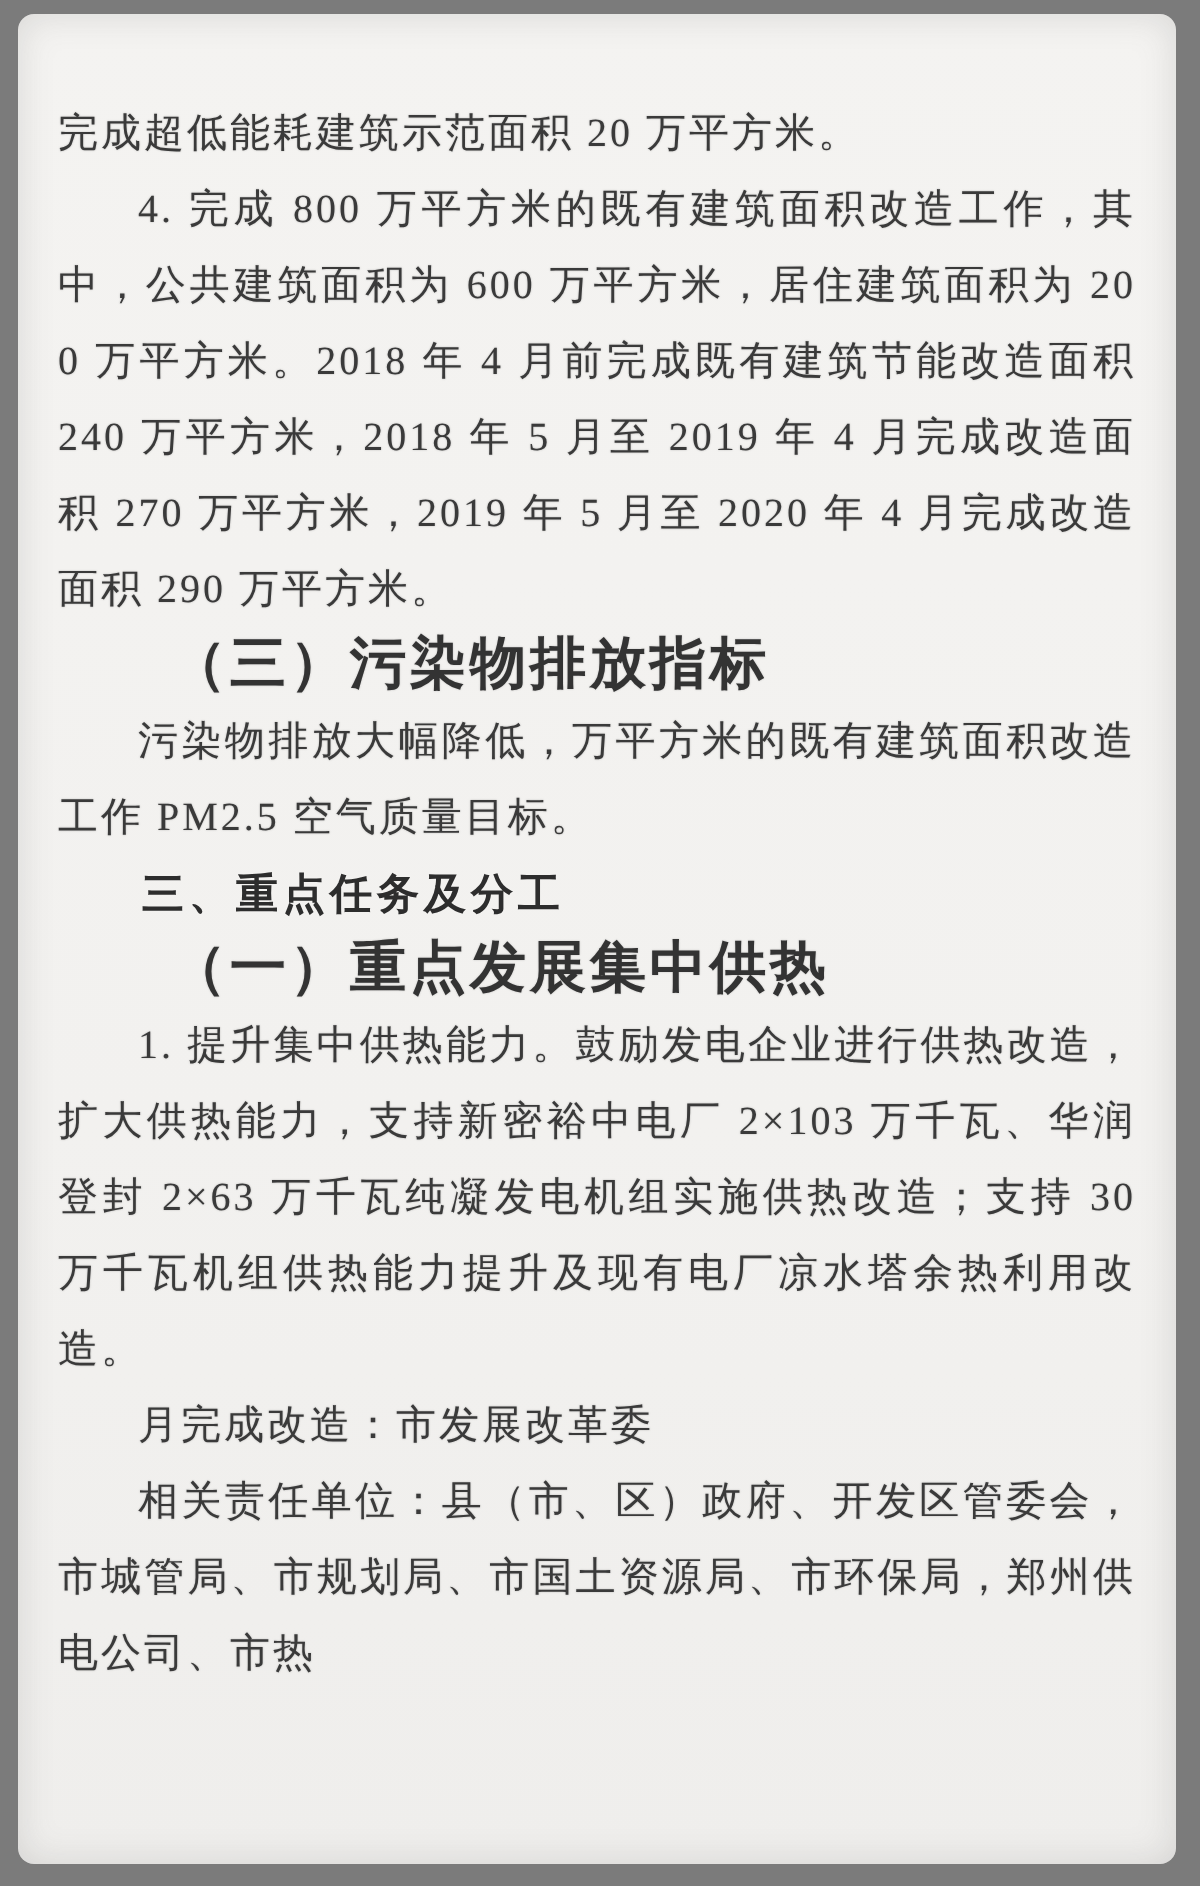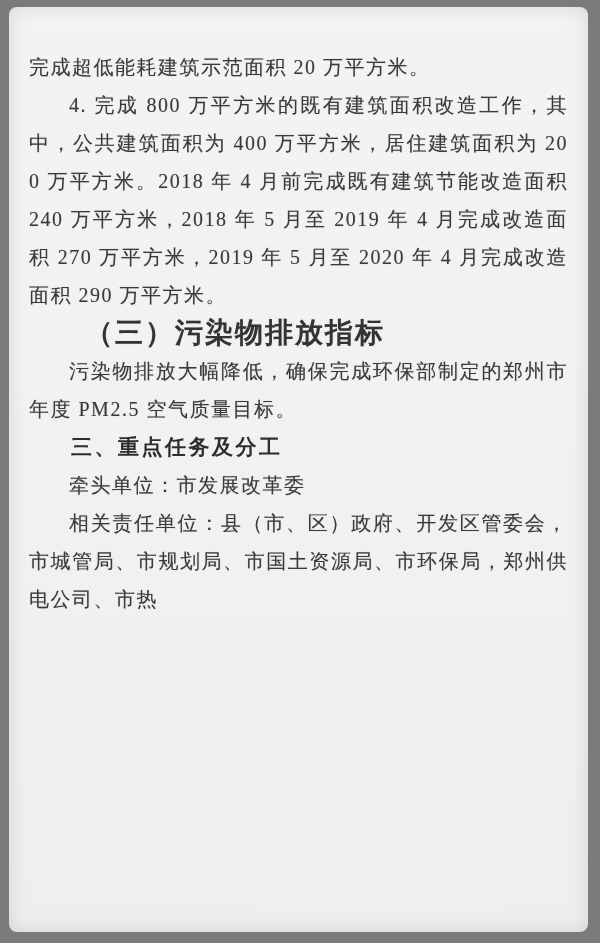--- a/index.html
+++ b/index.html
@@ -72,29 +72,31 @@
   }
 </style>
 </head>
 <body>
 
 <div class="paper">
   <div class="content">
 
     <p class="para continuation">完成超低能耗建筑示范面积 20 万平方米。</p>
 
-    <p class="para">4. 完成 800 万平方米的既有建筑面积改造工作，其中，公共建筑面积为 400 万平方米，居住建筑面积为 200 万平方米。2018 年 4 月前完成既有建筑节能改造面积 240 万平方米，2018 年 5 月至 2019 年 4 月完成改造面积 270 万平方米，2019 年 5 月至 2020 年 4 月完成改造面积 290 万平方米。</p>
+    <p class="para">4. 完成 800 万平方米的既有建筑面积改造工作，其中，公共建筑面积为 600 万平方米，居住建筑面积为 200 万平方米。2018 年 4 月前完成既有建筑节能改造面积 240 万平方米，2018 年 5 月至 2019 年 4 月完成改造面积 270 万平方米，2019 年 5 月至 2020 年 4 月完成改造面积 290 万平方米。</p>
 
 
     <p class="heading-kai">（三）污染物排放指标</p>
 
-    <p class="para">污染物排放大幅降低，确保完成环保部制定的郑州市年度 PM2.5 空气质量目标。</p>
+    <p class="para">污染物排放大幅降低，万平方米的既有建筑面积改造工作 PM2.5 空气质量目标。</p>
 
     <p class="heading-hei">三、重点任务及分工</p>
 
+    <p class="heading-kai">（一）重点发展集中供热</p>
 
+    <p class="para">1. 提升集中供热能力。鼓励发电企业进行供热改造，扩大供热能力，支持新密裕中电厂 2×103 万千瓦、华润登封 2×63 万千瓦纯凝发电机组实施供热改造；支持 30 万千瓦机组供热能力提升及现有电厂凉水塔余热利用改造。</p>
 
-    <p class="para">牵头单位：市发展改革委</p>
+    <p class="para">月完成改造：市发展改革委</p>
 
     <p class="para">相关责任单位：县（市、区）政府、开发区管委会，市城管局、市规划局、市国土资源局、市环保局，郑州供电公司、市热</p>
 
   </div>
 </div>
 
 </body></html>

